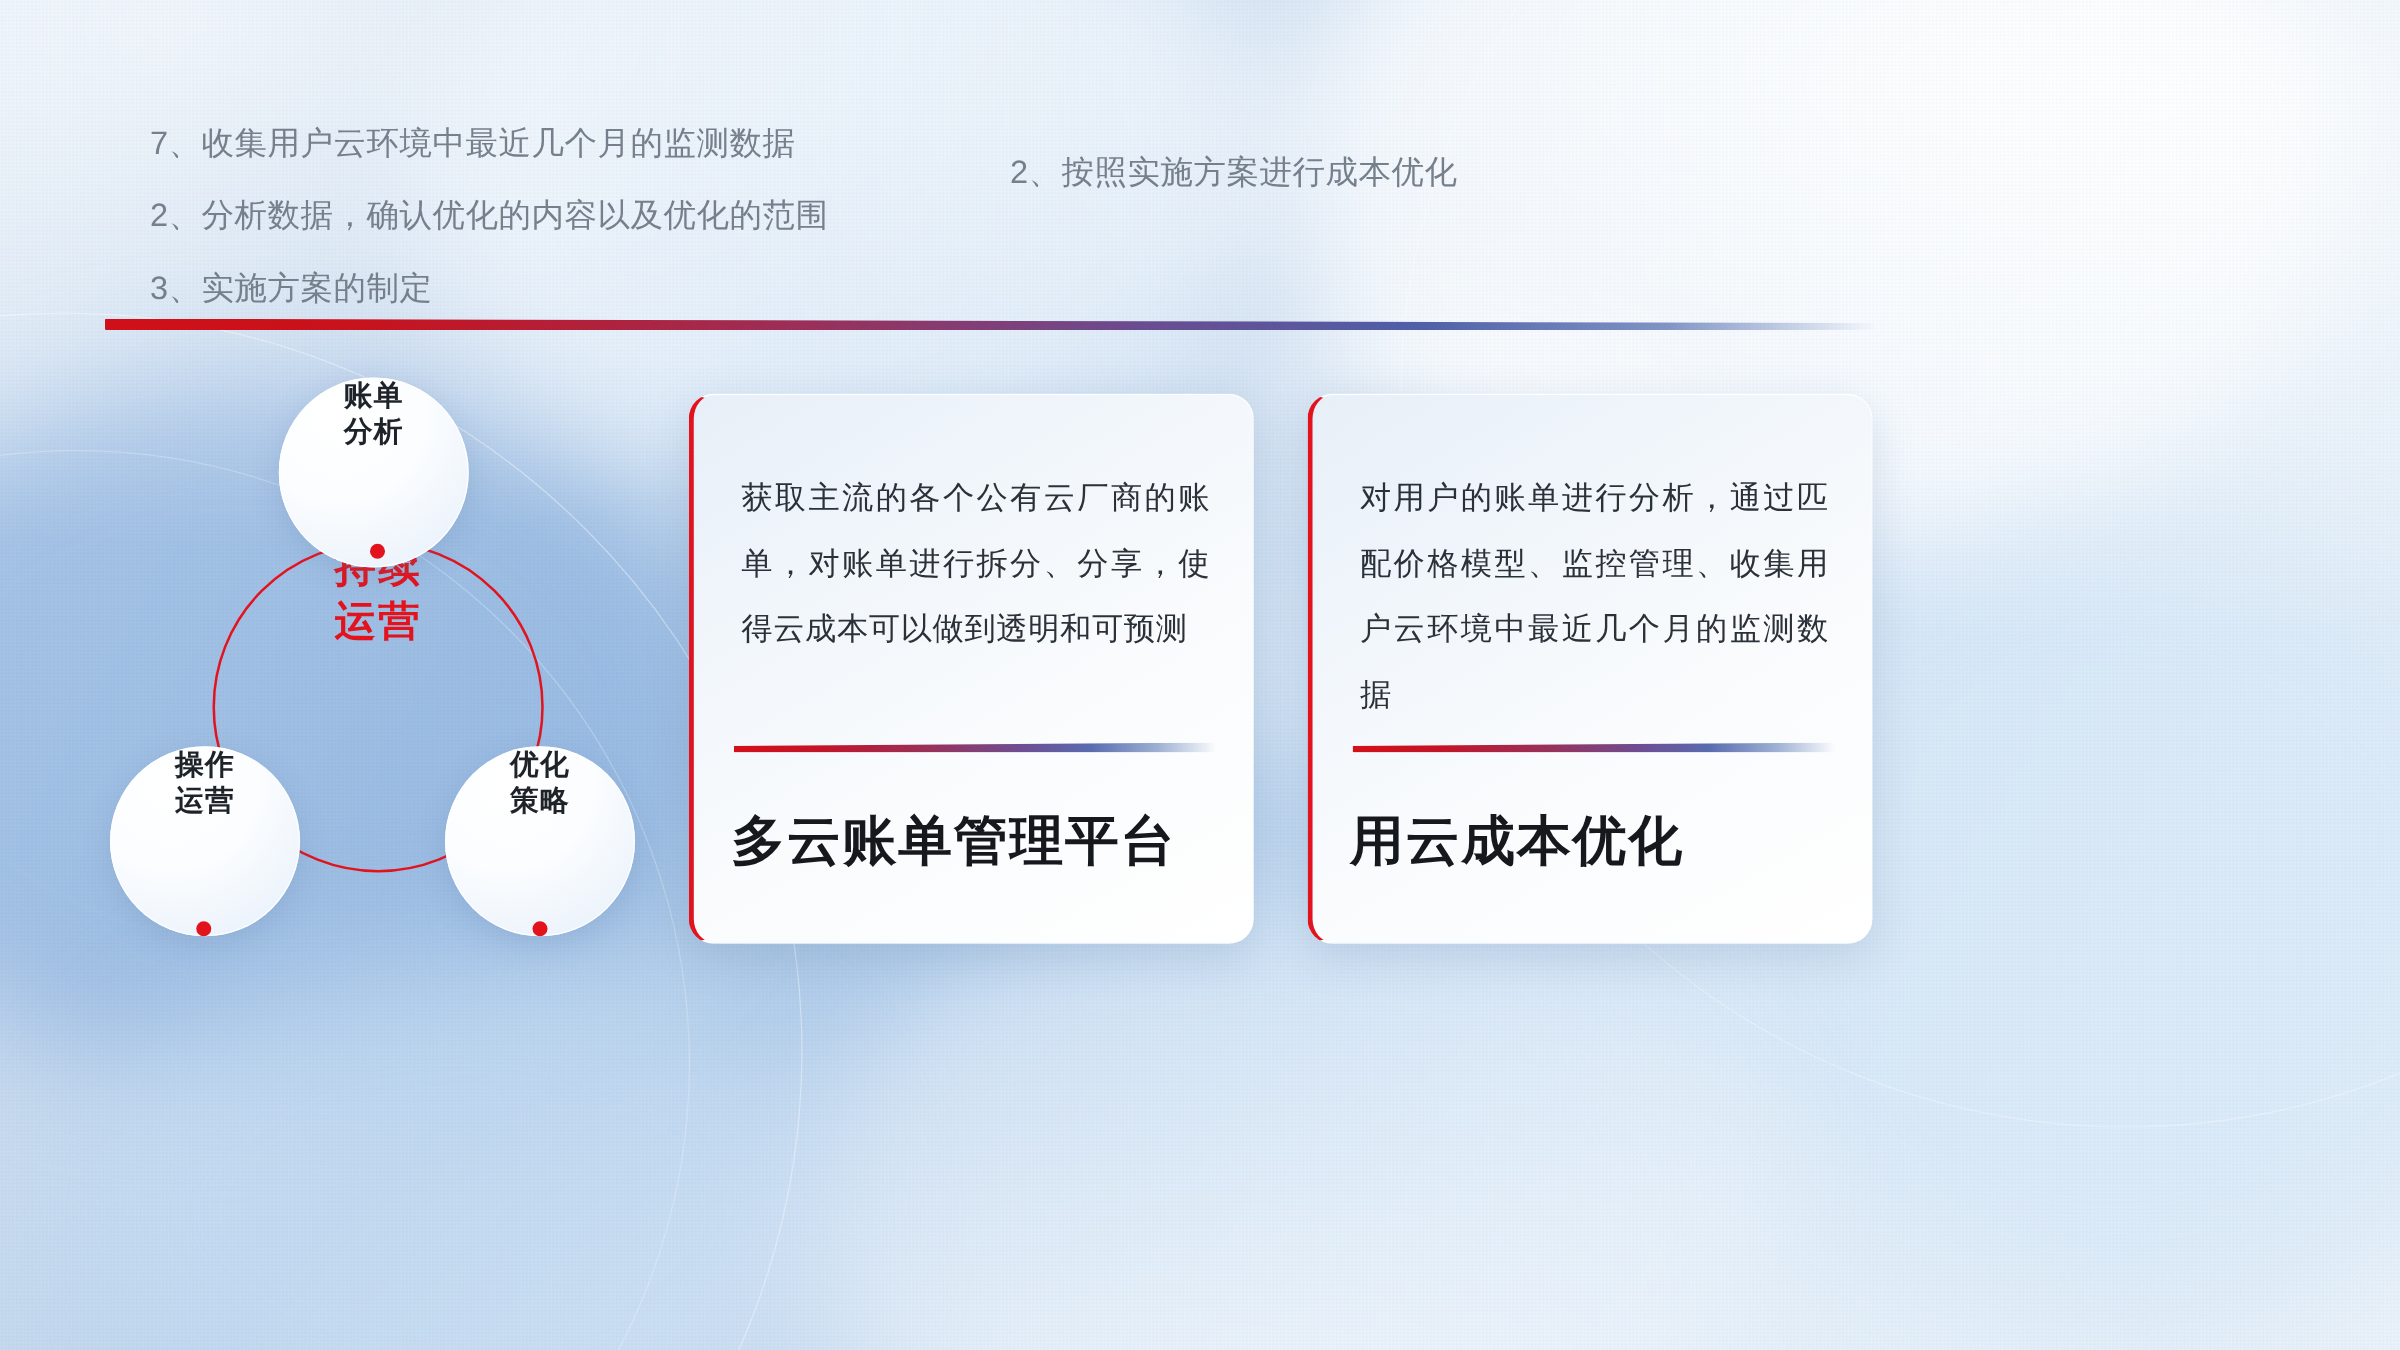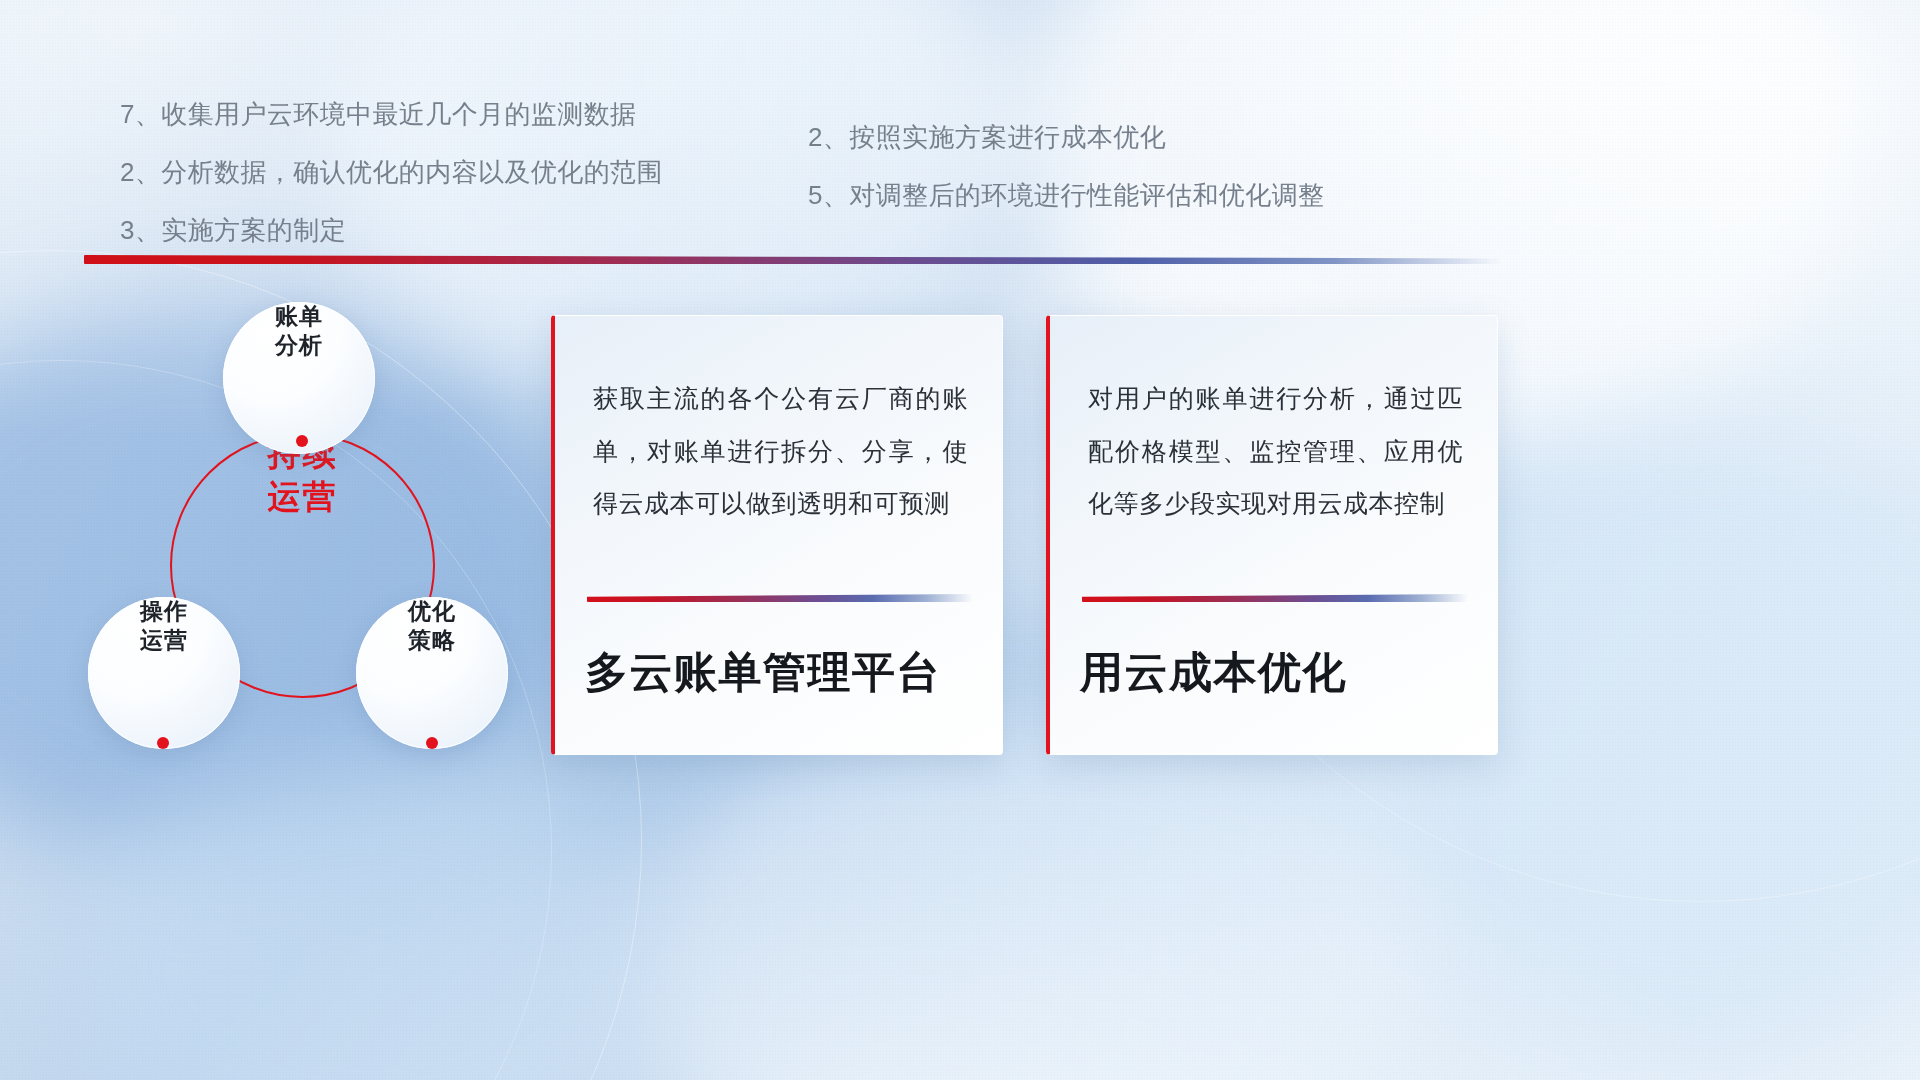--- a/index.html
+++ b/index.html
@@ -87,21 +87,21 @@
     color:#e2131d;font-weight:bold;font-size:33px;line-height:1.3;letter-spacing:2px;
   }
   .dot{position:absolute;width:12px;height:12px;border-radius:50%;background:#e2131d;}
   #dot-top{left:218px;top:143px;}
   #dot-left{left:79px;top:445px;}
   #dot-right{left:348px;top:445px;}
 
   
   .card{
     position:absolute;top:315px;width:452px;height:440px;
-    border-radius:4px;
+    border-radius:20px;
     background:linear-gradient(150deg,#e7eff8 0%, #f1f6fb 30%, #f9fbfd 58%, #ffffff 100%);
     border:1px solid rgba(255,255,255,.9);
     border-left:4px solid #e2131d;
     box-shadow:0 10px 34px rgba(86,118,160,.20);
     box-sizing:border-box;
     padding:56px 34px 15px 38px;
   }
   #card-1{left:551px;}
   #card-2{left:1046px;}
   .card-body{
@@ -140,21 +140,20 @@
 </div>
 
 <div class="bullets" id="bullets-left">
   <div class="row">7、收集用户云环境中最近几个月的监测数据</div>
   <div class="row">2、分析数据，确认优化的内容以及优化的范围</div>
   <div class="row">3、实施方案的制定</div>
 </div>
 
 <div class="bullets" id="bullets-right">
   <div class="row">2、按照实施方案进行成本优化</div>
-  <div class="row">5、对调整后的环境进行性能评估和优化调整</div>
 </div>
 
 <div id="top-rule"></div>
 
 <div id="venn">
 
   <div class="ring" id="ring-main"></div>
 
   <div id="center-label">
     <span>持续</span>
@@ -181,16 +180,16 @@
   <div class="dot" id="dot-right"></div>
 </div>
 
 <div class="card" id="card-1">
   <div class="card-body">获取主流的各个公有云厂商的账单，对账单进行拆分、分享，使得云成本可以做到透明和可预测</div>
   <div class="card-rule"></div>
   <div class="card-title">多云账单管理平台</div>
 </div>
 
 <div class="card" id="card-2">
-  <div class="card-body">对用户的账单进行分析，通过匹配价格模型、监控管理、应用优化等多少段实现对用云成本控制</div>
+  <div class="card-body">对用户的账单进行分析，通过匹配价格模型、监控管理、收集用户云环境中最近几个月的监测数据</div>
   <div class="card-rule"></div>
   <div class="card-title">用云成本优化</div>
 </div>
 
 </body></html>

